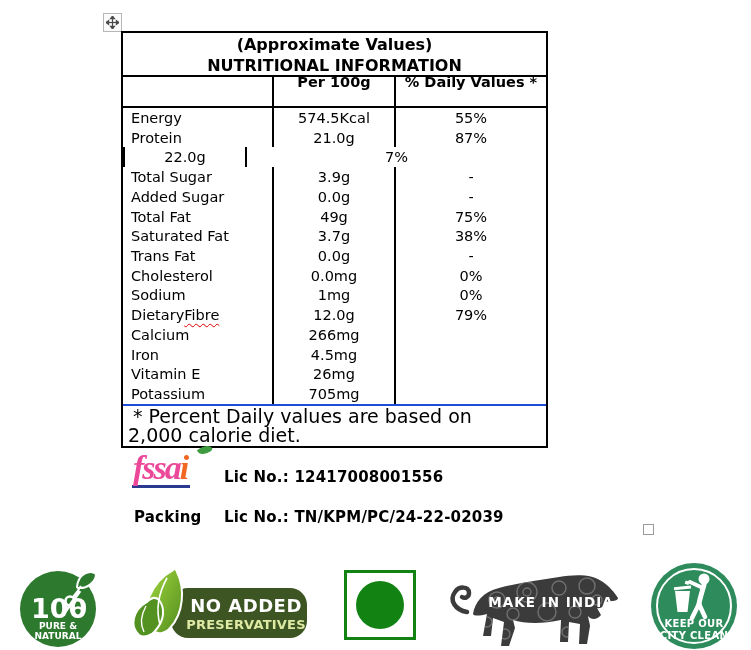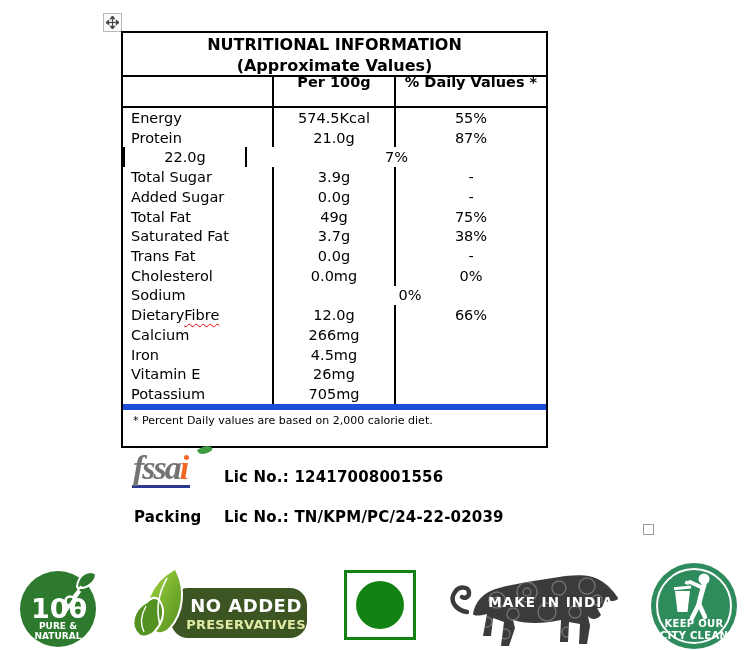--- a/index.html
+++ b/index.html
@@ -29,31 +29,31 @@
   .hcell { display:flex; align-items:flex-end; justify-content:center; padding-bottom:16px; box-sizing:border-box; }
   .col1 { width:149px; box-sizing:border-box; }
   .col2 { width:122px; border-left:2px solid #000; text-align:center; justify-content:center; box-sizing:border-box; }
   .col3 { flex:1; border-left:2px solid #000; text-align:center; justify-content:center; box-sizing:border-box; }
   .data-rows { height:296px; display:flex; flex-direction:column; font-size:14.5px; }
   .drow { flex:1; display:flex; }
   .drow .col1 { padding-left:8px; display:flex; align-items:center; }
   .drow .col2, .drow .col3 { display:flex; align-items:center; justify-content:center; }
   .misspell { text-decoration:underline wavy #e00000; text-decoration-thickness:1px; text-underline-offset:3px; }
   .note-cell {
-    border-top:6px solid #1d4ed8; box-sizing:border-box; height:42px;
-    font-size:11px; line-height:19px; padding:1px 34px 0 5px; text-indent:5px;
+    border-top:2px solid #1d4ed8; box-sizing:border-box; height:42px;
+    font-size:19px; line-height:19px; padding:1px 34px 0 5px; text-indent:5px;
   }
   
   .fssai-logo { position:absolute; left:132px; top:451px; width:82px; height:46px; }
   .fssai-text {
     font-family:"Liberation Serif","DejaVu Serif",serif; font-style:italic; font-weight:bold;
     font-size:34px; line-height:34px; letter-spacing:-2px;
     border-bottom:3px solid #2b3990; padding:0 3px 0 1px; display:inline-block;
   }
-  .fssai-blue { color:#737373; }
+  .fssai-blue { color:#ec4899; }
   .fssai-orange { color:#f26822; }
   .fssai-leaf {
     position:absolute; right:2px; top:-5px; width:14px; height:8px;
     background:#3f9b3f; border-radius:0 100% 30% 100%; transform:rotate(-32deg);
   }
   .lic-line { position:absolute; font-size:15px; font-weight:600; letter-spacing:0.2px; }
   .lic1 { left:224px; top:468px; }
   .packing-label { left:134px; top:508px; }
   .lic2 { left:224px; top:508px; }
   
@@ -81,22 +81,22 @@
       <path d="M6.5,0 L8.4,2.6 H4.6 Z"></path>
         <path d="M6.5,13 L8.4,10.4 H4.6 Z"></path>
       <path d="M0,6.5 L2.6,4.6 V8.4 Z"></path>
         <path d="M13,6.5 L10.4,4.6 V8.4 Z"></path>
     </g>
   </svg>
 </div>
 
 <div class="ntable">
   <div class="title-cell">
+    <div>(Approximate Values)</div>
     <div>NUTRITIONAL INFORMATION</div>
-    <div>(Approximate Values)</div>
   </div>
   <div class="header-row" id="header-row">
       <div class="hcell col1"></div>
       <div class="hcell col2">Per 100g</div>
       <div class="hcell col3">% Daily Values *</div>
     </div>
   <div class="data-rows" id="data-rows">
       <div class="drow">
         <div class="col1">Energy</div>
         <div class="col2">574.5Kcal</div>
@@ -136,29 +136,30 @@
         <div class="col2">0.0g</div>
         <div class="col3">-</div>
       </div>
       <div class="drow">
         <div class="col1">Cholesterol</div>
         <div class="col2">0.0mg</div>
         <div class="col3">0%</div>
       </div>
       <div class="drow">
         <div class="col1">Sodium</div>
+        <div class="col2">1mg</div>
         <div class="col3">0%</div>
       </div>
       <div class="drow">
         <div class="col1">
           <span>Dietary </span>
           <span class="misspell">Fibre</span>
         </div>
         <div class="col2">12.0g</div>
-        <div class="col3">66%</div>
+        <div class="col3">79%</div>
       </div>
       <div class="drow">
         <div class="col1">Calcium</div>
         <div class="col2">266mg</div>
         <div class="col3"></div>
       </div>
       <div class="drow">
         <div class="col1">Iron</div>
         <div class="col2">4.5mg</div>
         <div class="col3"></div>

